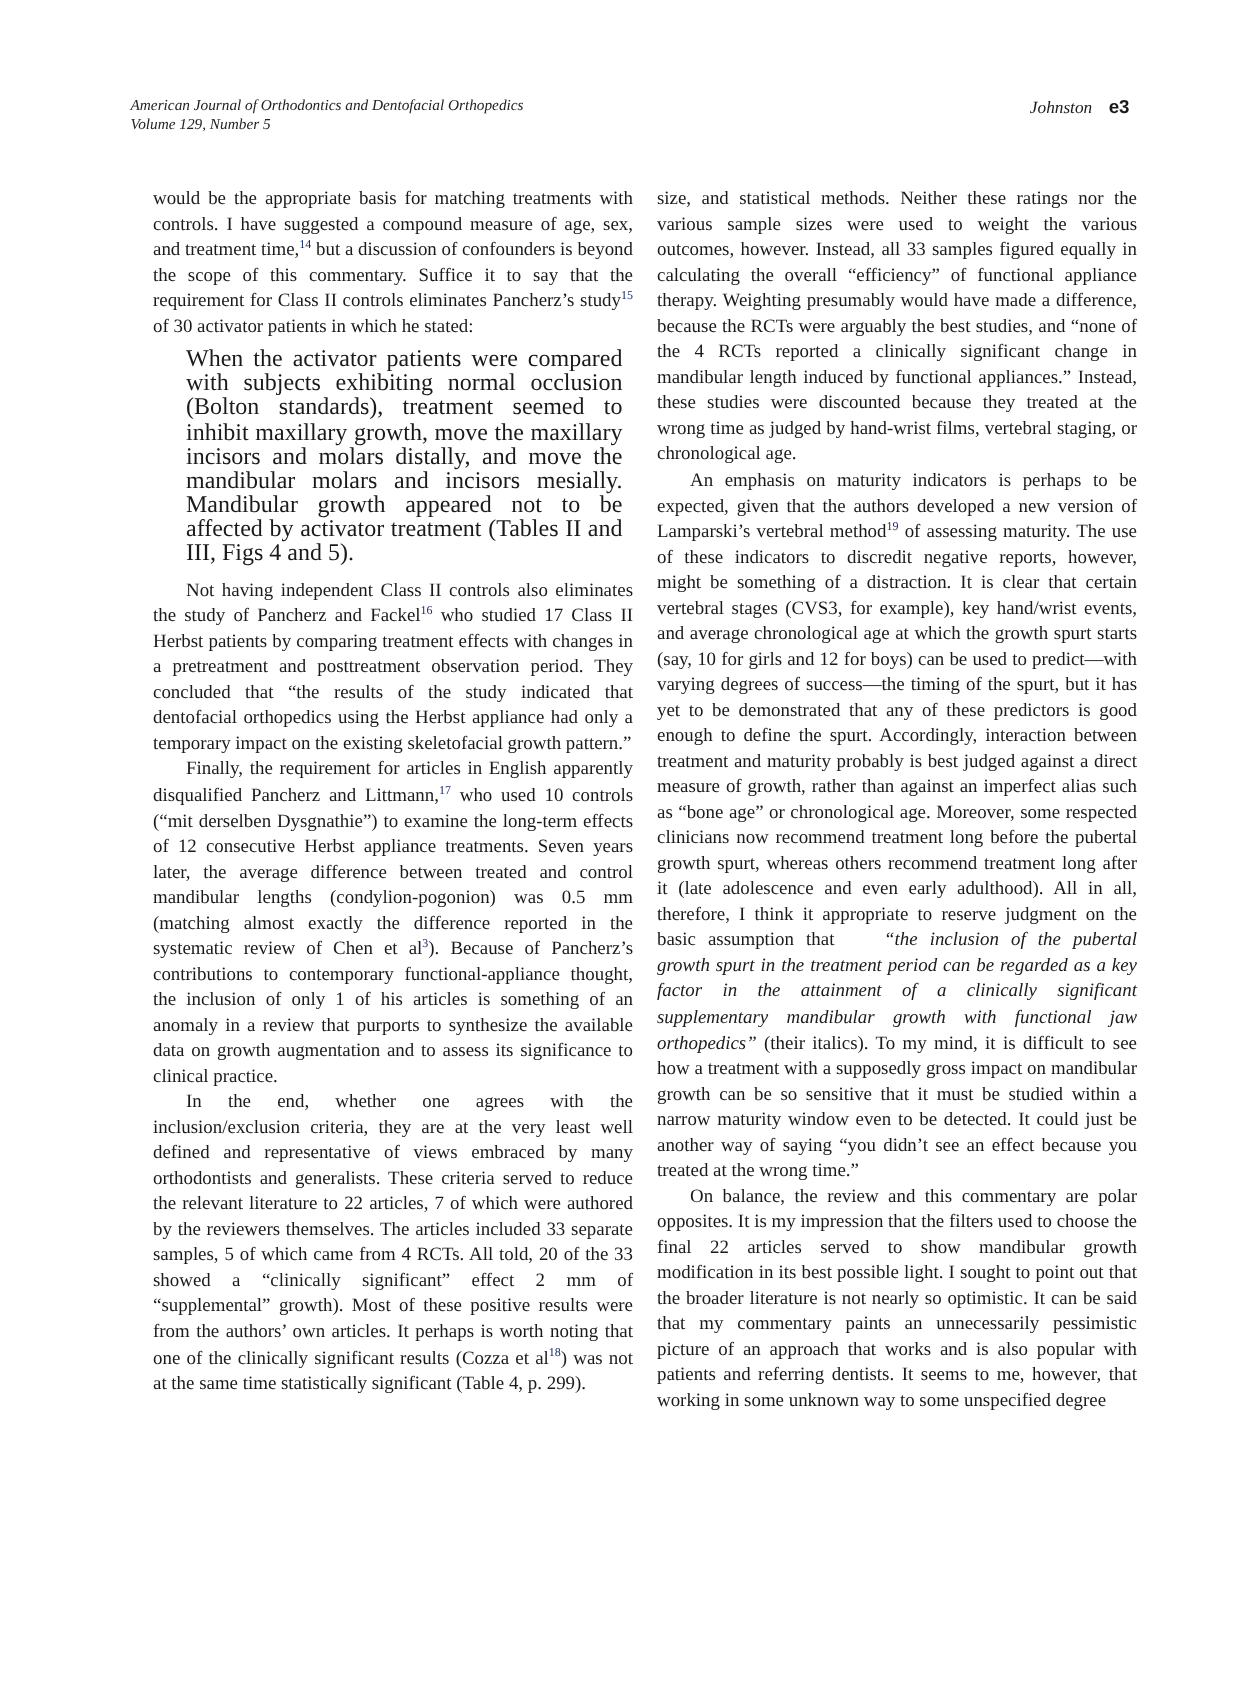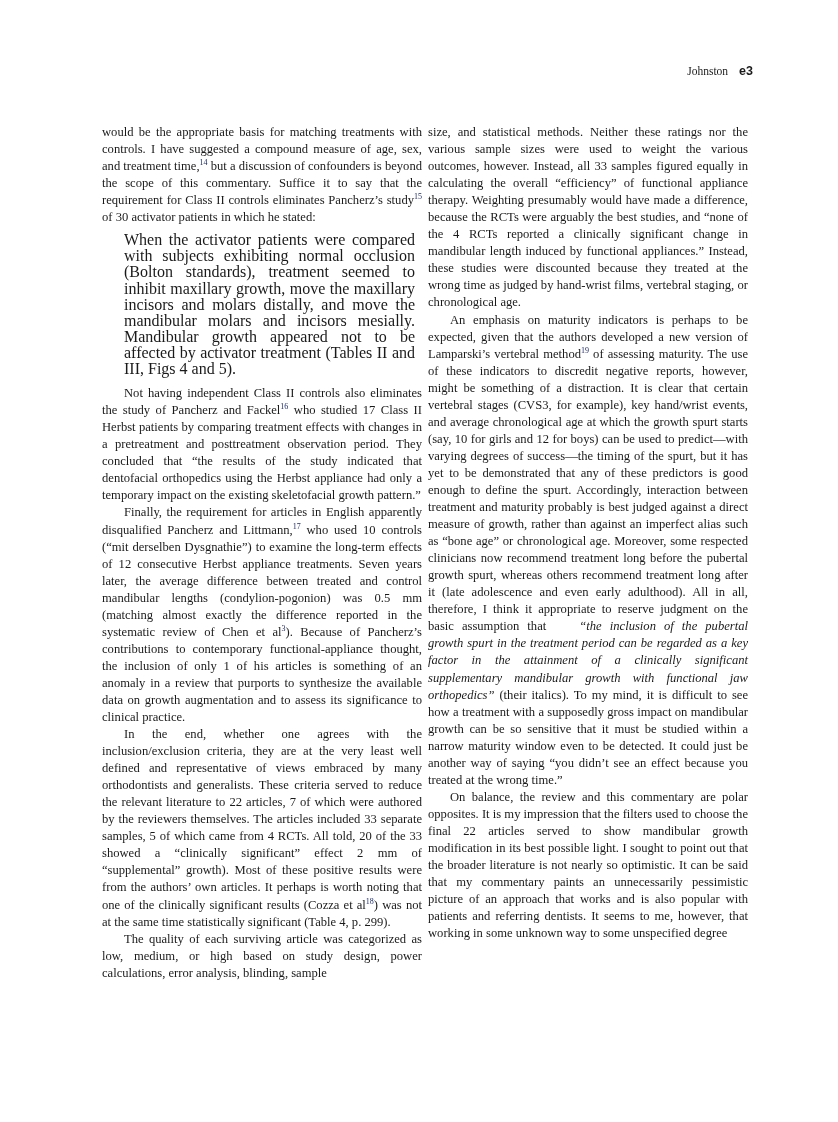--- a/index.html
+++ b/index.html
@@ -1,47 +1,50 @@
 <!DOCTYPE html>
 <html><head>
 <meta charset="utf-8">
 <style>
   html, body { margin: 0; padding: 0; background: #ffffff; }
   body { width: 838px; height: 1122px; position: relative; overflow: hidden;
          font-family: "Liberation Serif", serif; color: #1a1a1a; }
   .header { position: absolute; left: 87px; top: 65px; width: 666px; height: 30px; }
   .header .journal { position: absolute; left: 0; top: 0; font-style: italic; font-size: 10.2px; line-height: 12.5px; color: #222; }
   .header .right { position: absolute; right: 0; top: 0; font-size: 12px; line-height: 13px; }
-  .header .author { font-size: 11.5px; margin-right: 8px; }
+  .header .author { font-style: italic; font-size: 11.5px; margin-right: 8px; }
   .header .pageno { font-family: "Liberation Sans", sans-serif; font-size: 12.5px; font-weight: bold; margin-top: 36px; }
   .col { position: absolute; top: 124px; width: 320px; font-size: 12.6px; line-height: 17.05px; text-align: justify; }
   .col.left { left: 102px; }
-  .col.right { left: 428px; }
+  .col.right { left: 438px; }
   .col p { margin: 0; }
   .col p.indent { text-indent: 22px; }
   .col p.quote { font-size: 16px; line-height: 16.1px; margin: 6px 7px 8px 22px; }
   sup { font-size: 8px; vertical-align: 5px; line-height: 0; color: #1b2a6b; }
   em { font-style: italic; margin-left: 25px; }
 </style>
 </head>
 <body>
 
 <div class="header">
+  <div class="journal">
+    <div>American Journal of Orthodontics and Dentofacial Orthopedics</div>
+    <div>Volume 129, Number 5</div>
+  </div>
   <div class="right">
     <span class="author">Johnston</span>
     <span class="pageno">e3</span>
   </div>
 </div>
 
 <div class="col left">
   <p><span>would be the appropriate basis for matching treatments with controls. I have suggested a compound measure of age, sex, and treatment time,</span><sup>14</sup><span> but a discussion of confounders is beyond the scope of this commentary. Suffice it to say that the requirement for Class II controls eliminates Pancherz’s study</span><sup>15</sup><span> of 30 activator patients in which he stated:</span></p>
   <p class="quote">When the activator patients were compared with subjects exhibiting normal occlusion (Bolton standards), treatment seemed to inhibit maxillary growth, move the maxillary incisors and molars distally, and move the mandibular molars and incisors mesially. Mandibular growth appeared not to be affected by activator treatment (Tables II and III, Figs 4 and 5).</p>
   <p class="indent"><span>Not having independent Class II controls also eliminates the study of Pancherz and Fackel</span><sup>16</sup><span> who studied 17 Class II Herbst patients by comparing treatment effects with changes in a pretreatment and posttreatment observation period. They concluded that “the results of the study indicated that dentofacial orthopedics using the Herbst appliance had only a temporary impact on the existing skeletofacial growth pattern.”</span></p>
   <p class="indent"><span>Finally, the requirement for articles in English apparently disqualified Pancherz and Littmann,</span><sup>17</sup><span> who used 10 controls (“mit derselben Dysgnathie”) to examine the long-term effects of 12 consecutive Herbst appliance treatments. Seven years later, the average difference between treated and control mandibular lengths (condylion-pogonion) was 0.5 mm (matching almost exactly the difference reported in the systematic review of Chen et al</span><sup>3</sup><span>). Because of Pancherz’s contributions to contemporary functional-appliance thought, the inclusion of only 1 of his articles is something of an anomaly in a review that purports to synthesize the available data on growth augmentation and to assess its significance to clinical practice.</span></p>
   <p class="indent"><span>In the end, whether one agrees with the inclusion/exclusion criteria, they are at the very least well defined and representative of views embraced by many orthodontists and generalists. These criteria served to reduce the relevant literature to 22 articles, 7 of which were authored by the reviewers themselves. The articles included 33 separate samples, 5 of which came from 4 RCTs. All told, 20 of the 33 showed a “clinically significant” effect 2 mm of “supplemental” growth). Most of these positive results were from the authors’ own articles. It perhaps is worth noting that one of the clinically significant results (Cozza et al</span><sup>18</sup><span>) was not at the same time statistically significant (Table 4, p. 299).</span></p>
-  <p class="indent">The quality of each surviving article was categorized as low, medium, or high based on study design, power calculations, error analysis, blinding, sample</p>
 </div>
 
 <div class="col right">
   <p>size, and statistical methods. Neither these ratings nor the various sample sizes were used to weight the various outcomes, however. Instead, all 33 samples figured equally in calculating the overall “efficiency” of functional appliance therapy. Weighting presumably would have made a difference, because the RCTs were arguably the best studies, and “none of the 4 RCTs reported a clinically significant change in mandibular length induced by functional appliances.” Instead, these studies were discounted because they treated at the wrong time as judged by hand-wrist films, vertebral staging, or chronological age.</p>
   <p class="indent"><span>An emphasis on maturity indicators is perhaps to be expected, given that the authors developed a new version of Lamparski’s vertebral method</span><sup>19</sup><span> of assessing maturity. The use of these indicators to discredit negative reports, however, might be something of a distraction. It is clear that certain vertebral stages (CVS3, for example), key hand/wrist events, and average chronological age at which the growth spurt starts (say, 10 for girls and 12 for boys) can be used to predict—with varying degrees of success—the timing of the spurt, but it has yet to be demonstrated that any of these predictors is good enough to define the spurt. Accordingly, interaction between treatment and maturity probably is best judged against a direct measure of growth, rather than against an imperfect alias such as “bone age” or chronological age. Moreover, some respected clinicians now recommend treatment long before the pubertal growth spurt, whereas others recommend treatment long after it (late adolescence and even early adulthood). All in all, therefore, I think it appropriate to reserve judgment on the basic assumption that </span><em>“the inclusion of the pubertal growth spurt in the treatment period can be regarded as a key factor in the attainment of a clinically significant supplementary mandibular growth with functional jaw orthopedics”</em><span> (their italics). To my mind, it is difficult to see how a treatment with a supposedly gross impact on mandibular growth can be so sensitive that it must be studied within a narrow maturity window even to be detected. It could just be another way of saying “you didn’t see an effect because you treated at the wrong time.”</span></p>
   <p class="indent">On balance, the review and this commentary are polar opposites. It is my impression that the filters used to choose the final 22 articles served to show mandibular growth modification in its best possible light. I sought to point out that the broader literature is not nearly so optimistic. It can be said that my commentary paints an unnecessarily pessimistic picture of an approach that works and is also popular with patients and referring dentists. It seems to me, however, that working in some unknown way to some unspecified degree</p>
 </div>
 
 </body></html>

